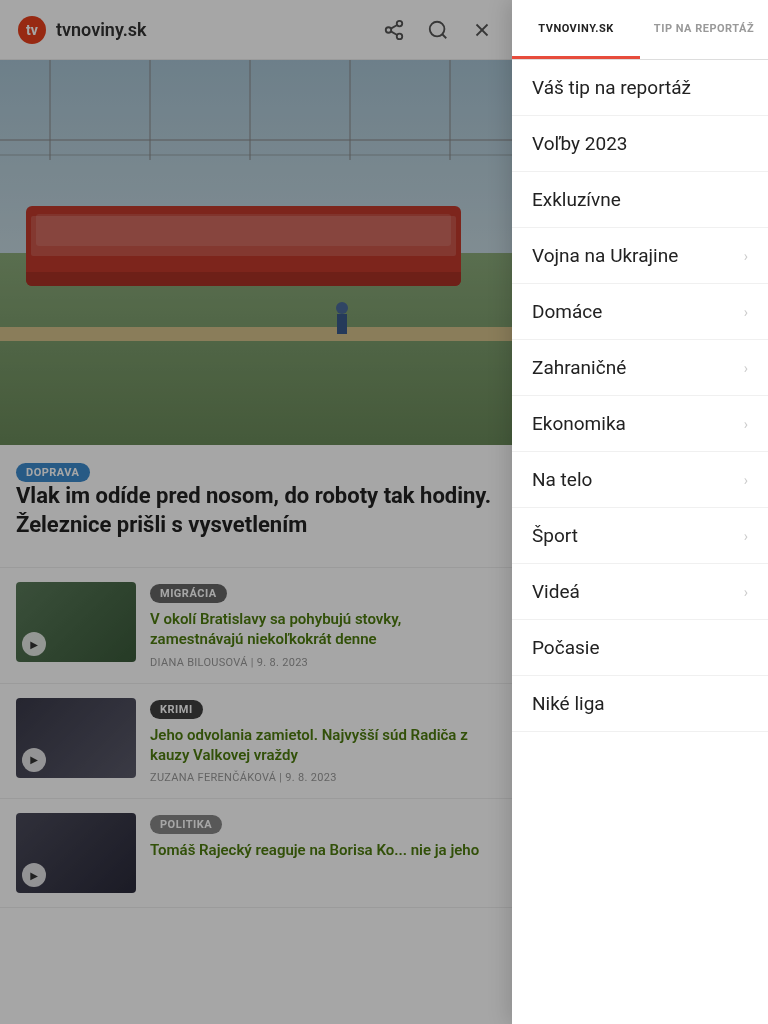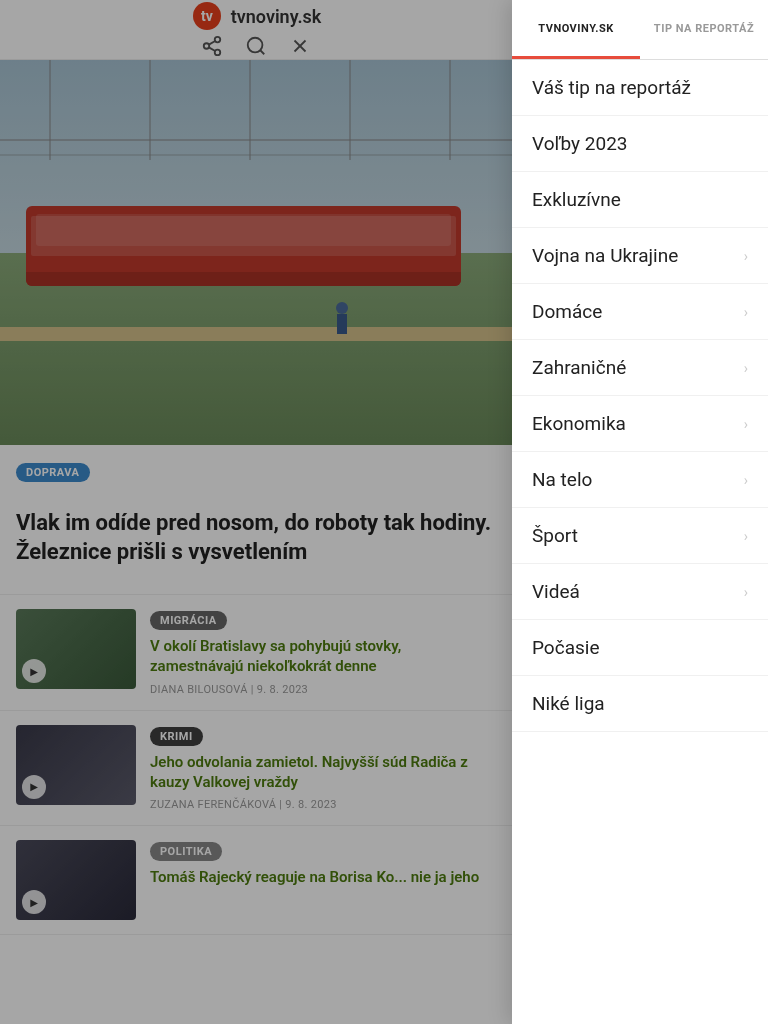--- a/index.html
+++ b/index.html
@@ -9,21 +9,20 @@
     .header {
       display: flex;
       align-items: center;
       justify-content: space-between;
       padding: 0 16px;
       height: 60px;
       background: #fff;
       border-bottom: 1px solid #eee;
       position: relative;
       z-index: 10;
-      flex-direction: column;
     }
     .logo {
       display: flex;
       align-items: center;
       gap: 8px;
     }
     .logo-icon {
       width: 32px;
       height: 32px;
     }
@@ -106,21 +105,21 @@
       padding: 16px;
     }
     .tag {
       display: inline-block;
       padding: 3px 10px;
       border-radius: 12px;
       font-size: 11px;
       font-weight: 700;
       letter-spacing: 0.5px;
       text-transform: uppercase;
-      margin-bottom: 27px;
+      margin-bottom: 0;
     }
     .tag-doprava { background: #3d8bcd; color: #fff; }
     .tag-migracia { background: #666; color: #fff; }
     .tag-krimi { background: #404040; color: #fff; }
     .tag-politika { background: #888; color: #fff; }
 
     .article-title {
       font-size: 22px;
       font-weight: 700;
       color: #222;

